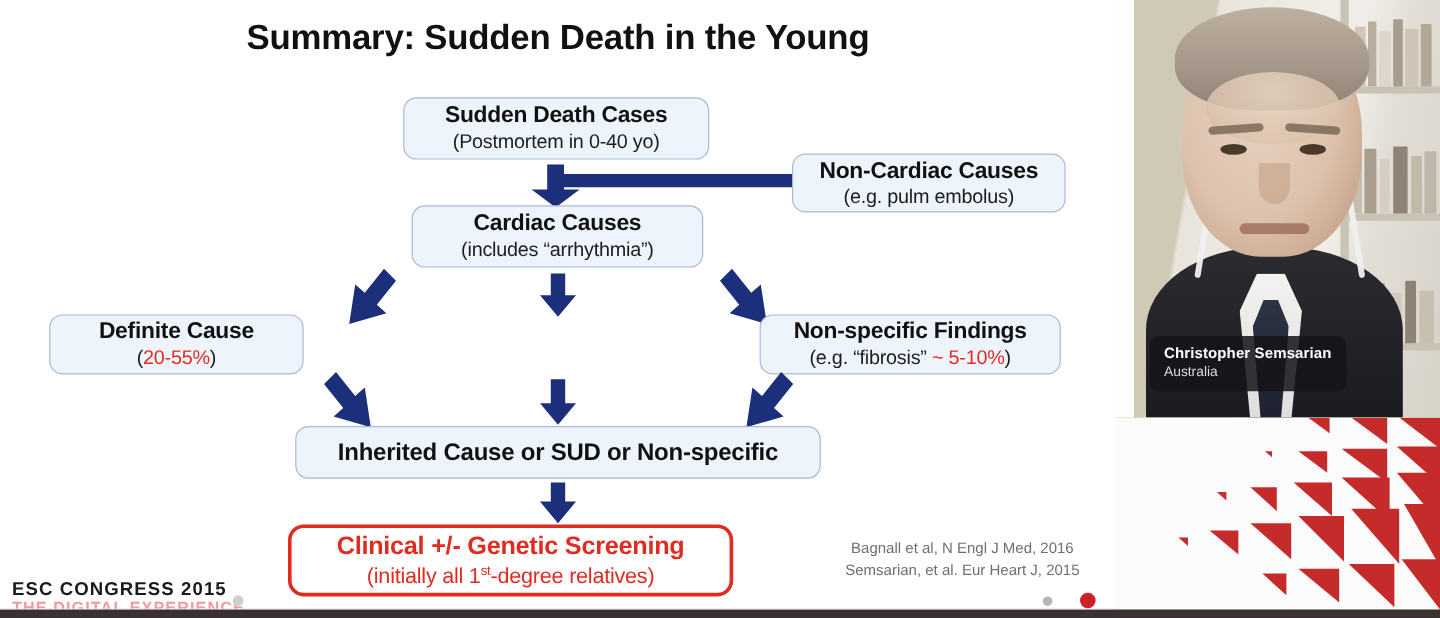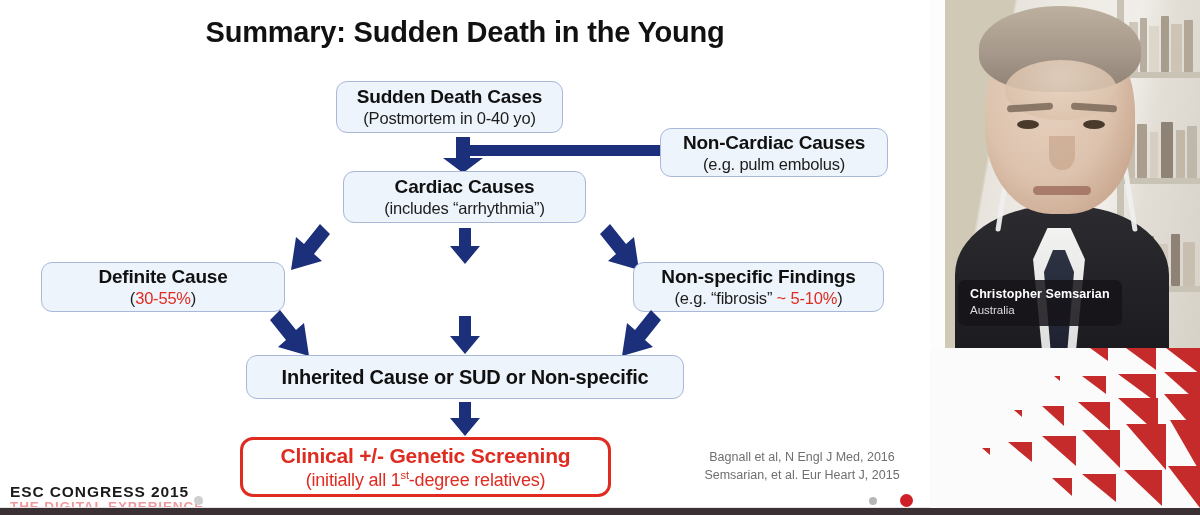--- a/index.html
+++ b/index.html
@@ -95,21 +95,21 @@
 </style>
 </head>
 <body>
 
 <div id="stage">
 
   <div id="slide">
 
     <div class="slide-title">Summary: Sudden Death in the Young</div>
 
-    <div class="fbox" style="left:336px;top:81px;width:227px;height:52px;">
+    <div class="fbox" style="left:336px;top:81px;width:255px;height:52px;">
       <div class="l1">Sudden Death Cases</div>
       <div class="l2">(Postmortem in 0-40 yo)</div>
     </div>
 
     <div class="arrow" style="left:443px;top:137px;">
       <svg width="245" height="36" viewBox="0 0 245 36">
         <path d="M13 0 h14 v8 H236 l0 -7 L245 13 L236 26 l0 -7 H27 v2 L40 21 L20 36 L0 21 L13 21 Z" fill="#1b2f7a"></path>
       </svg>
     </div>
 
@@ -134,23 +134,23 @@
         <path d="M9 0 h12 v18 h9 L15 36 L0 18 h9 Z" fill="#1b2f7a"></path>
       </svg>
     </div>
 
     <div class="arrow" style="left:600px;top:228px;">
       <svg width="52" height="38" viewBox="0 0 52 38">
         <path d="M0 6 L16 26 L8 33 L39 42 L34 9 L26 16 L10 -4 Z" fill="#1b2f7a"></path>
       </svg>
     </div>
 
-    <div class="fbox" style="left:41px;top:262px;width:244px;height:50px;">
+    <div class="fbox" style="left:41px;top:262px;width:212px;height:50px;">
       <div class="l1">Definite Cause</div>
-      <div class="l2"><span>(</span><span class="red">30-55%</span><span>)</span></div>
+      <div class="l2"><span>(</span><span class="red">20-55%</span><span>)</span></div>
     </div>
 
 
     <div class="fbox" style="left:633px;top:262px;width:251px;height:50px;">
       <div class="l1">Non-specific Findings</div>
       <div class="l2"><span>(e.g. “fibrosis” </span><span class="red">~ 5-10%</span><span>)</span></div>
     </div>
 
     <div class="arrow" style="left:270px;top:316px;">
       <svg width="56" height="40" viewBox="0 0 56 40">

